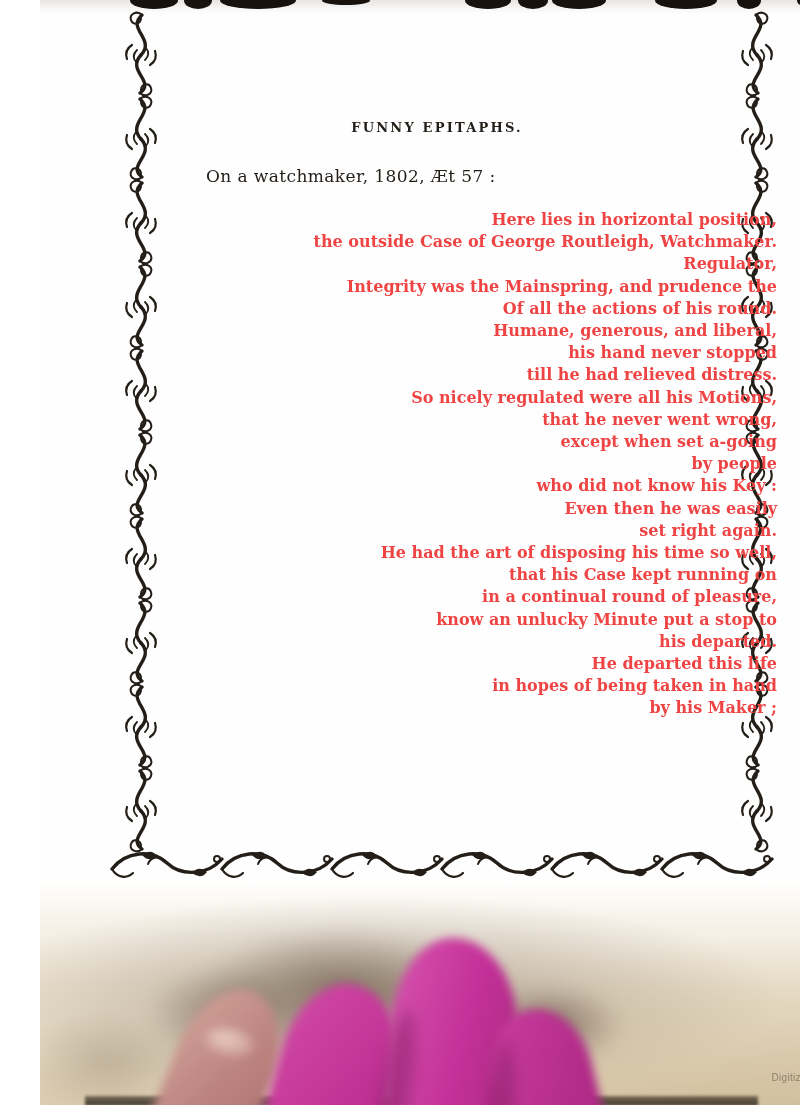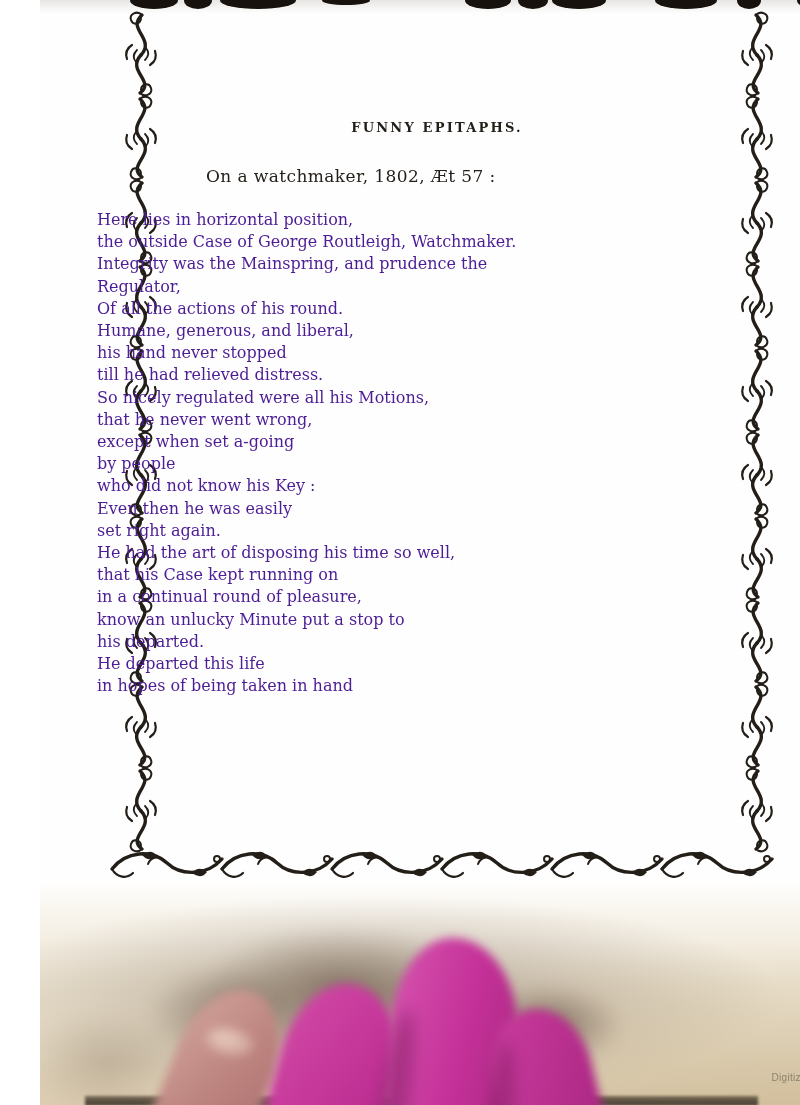--- a/index.html
+++ b/index.html
@@ -14,22 +14,22 @@
   
   svg.border{position:absolute;overflow:visible;}
   svg.border.left{left:83px;top:12px;}
   svg.border.right{left:699px;top:12px;transform:scaleX(-1);}
   svg.border.bottom{left:70px;top:845px;}
 
   
   .heading{position:absolute;left:57px;top:120px;width:680px;text-align:center;
            font-size:13px;font-weight:bold;letter-spacing:2.2px;}
   .subheading{position:absolute;left:166px;top:166px;font-size:17px;letter-spacing:0.4px;}
-  .poem{position:absolute;left:57px;top:209px;width:680px;text-align:left;
-        font-size:16px;font-weight:normal;line-height:22.2px;color:#4c1d95;}
+  .poem{position:absolute;left:57px;top:209px;width:680px;text-align:right;
+        font-size:16px;font-weight:bold;line-height:22.2px;color:#ef4444;}
   .poem-line{white-space:nowrap;}
 
   
   .photo{position:absolute;left:0;top:880px;width:800px;height:225px;overflow:hidden;
          background:
            radial-gradient(ellipse at 100% 115%, rgba(195,172,130,0.55), rgba(195,172,130,0) 55%),
            radial-gradient(ellipse at 42% 52%, rgba(100,80,62,0.40), rgba(100,80,62,0) 62%),
            linear-gradient(180deg,#ffffff 0%,#f8f4ec 16%,#ece3d1 46%,#e5dac4 72%,#ddceb2 100%);}
   .shadow{position:absolute;filter:blur(7px);}
   .s1{left:150px;top:40px;width:300px;height:140px;
@@ -137,24 +137,24 @@
   </svg>
 
   <div class="heading">FUNNY EPITAPHS.</div>
   <div class="subheading">On a watchmaker, 1802, Æt 57 :</div>
   <div class="poem">
 
       <div class="poem-line">Here lies in horizontal position,</div>
 
       <div class="poem-line">the outside Case of George Routleigh, Watchmaker.</div>
 
+      <div class="poem-line">Regulator,</div>
+
       <div class="poem-line">Integrity was the Mainspring, and prudence the</div>
 
-      <div class="poem-line">Regulator,</div>
-
       <div class="poem-line">Of all the actions of his round.</div>
 
       <div class="poem-line">Humane, generous, and liberal,</div>
 
       <div class="poem-line">his hand never stopped</div>
 
       <div class="poem-line">till he had relieved distress.</div>
 
       <div class="poem-line">So nicely regulated were all his Motions,</div>
 
@@ -177,20 +177,21 @@
       <div class="poem-line">in a continual round of pleasure,</div>
 
       <div class="poem-line">know an unlucky Minute put a stop to</div>
 
       <div class="poem-line">his departed.</div>
 
       <div class="poem-line">He departed this life</div>
 
       <div class="poem-line">in hopes of being taken in hand</div>
 
+      <div class="poem-line">by his Maker ;</div>
     </div>
 
   <div class="photo">
     <div class="shadow s1"></div>
     <div class="shadow s2"></div>
     <div class="shadow s3"></div>
     <div class="shadow s4"></div>
     <div class="edge-strip"></div>
     <div class="finger skin">
       <div class="nail"></div>

